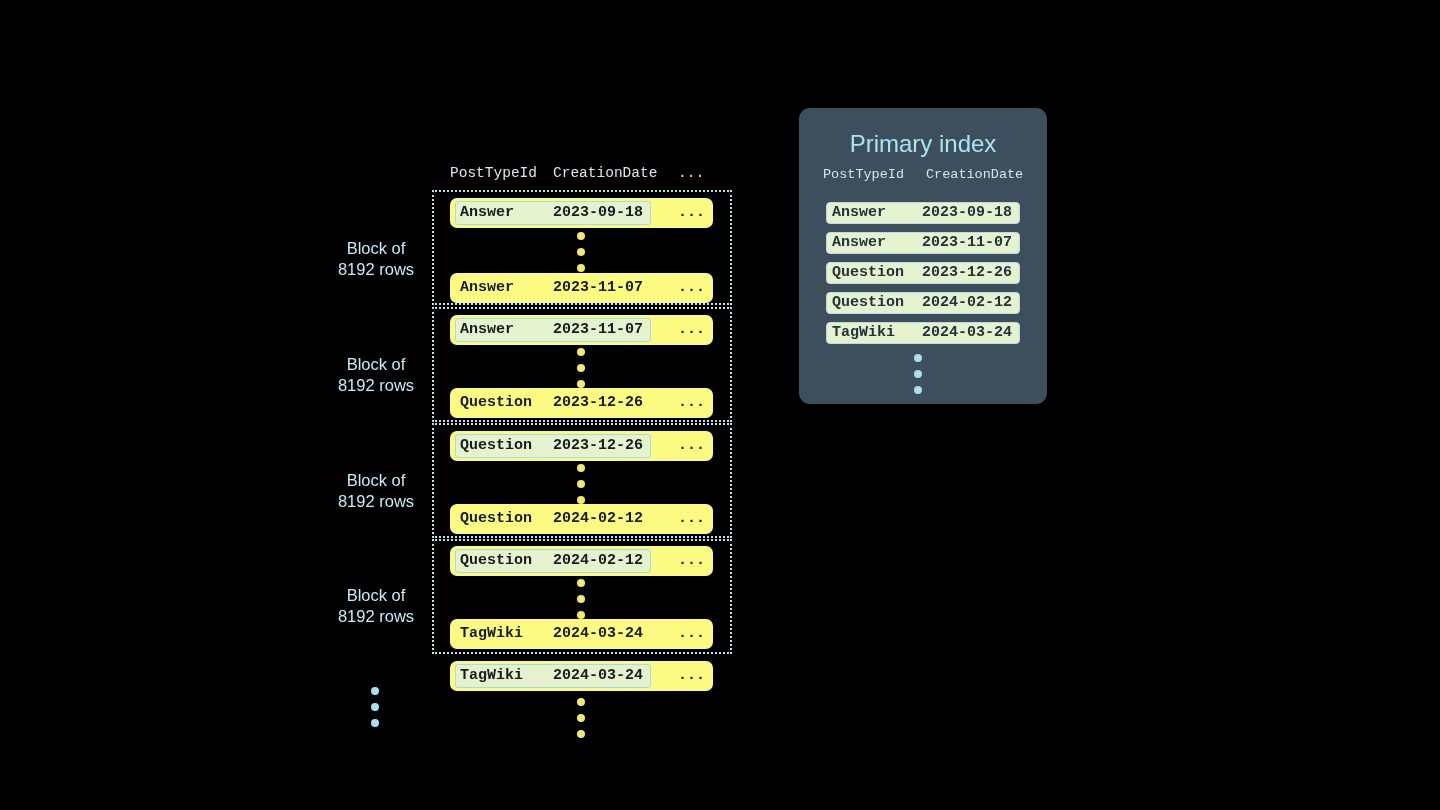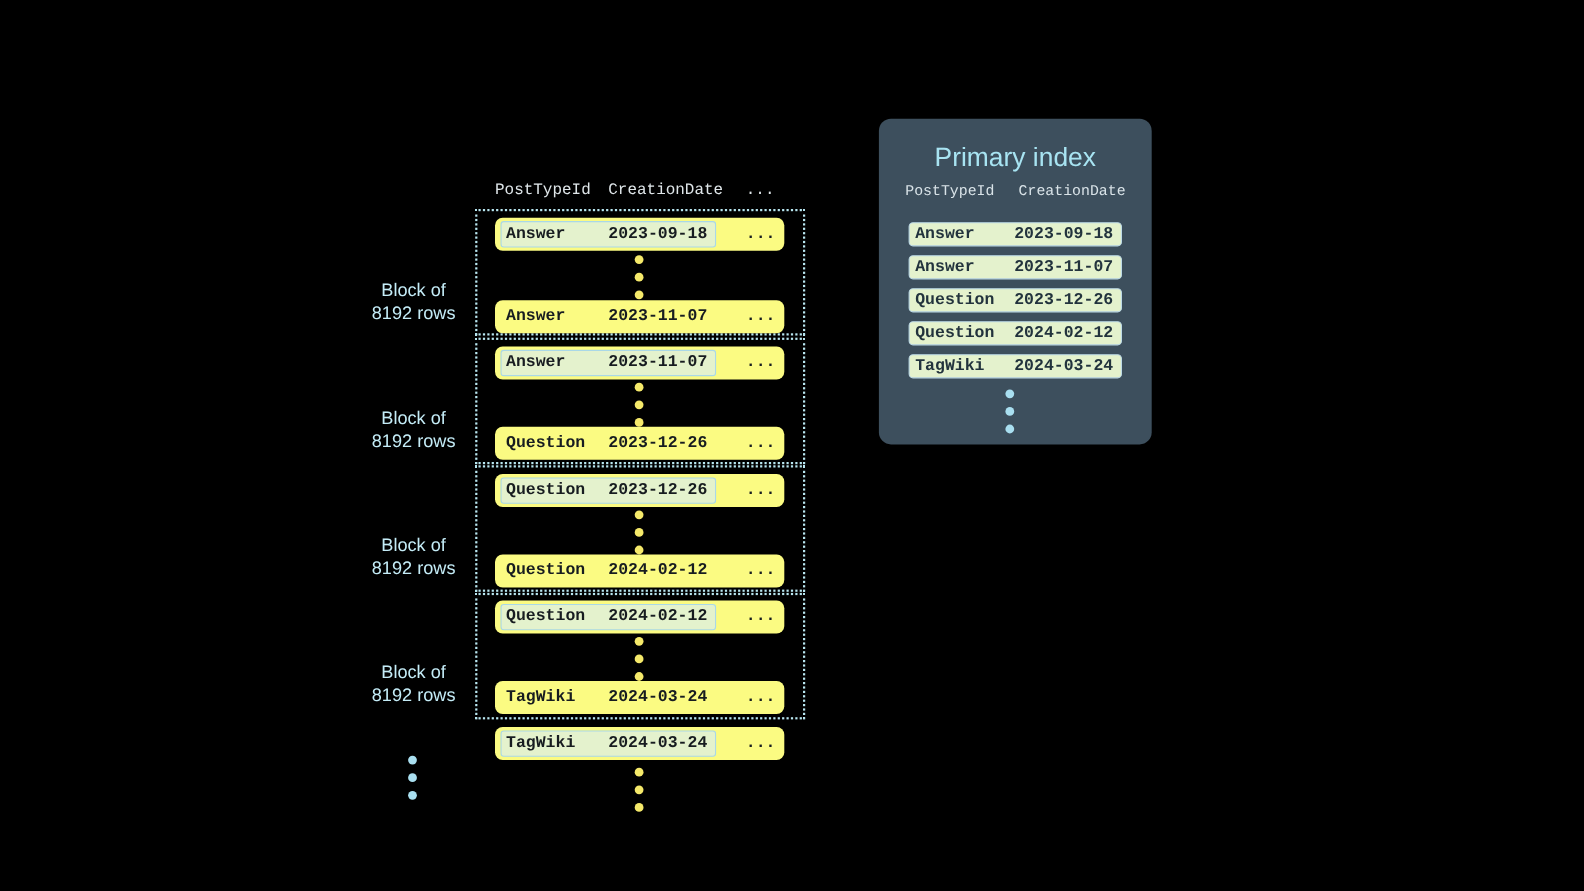--- a/index.html
+++ b/index.html
@@ -28,21 +28,21 @@
 
   
   .block-rect{
     position:absolute;left:432px;width:300px;
     border:2px dotted #b8e6f0;
     box-sizing:border-box;
   }
   .block-label{
     position:absolute;width:140px;text-align:center;
     font-family:"Liberation Sans",sans-serif;
-    font-size:16.5px;line-height:21px;color:#c4ecf7;margin-top:16px;
+    font-size:16.5px;line-height:21px;color:#c4ecf7;
   }
 
   
   .row-chip{
     position:absolute;left:450px;width:263px;height:30px;
     background:#fbfb82;border-radius:7px;
     box-sizing:border-box;
   }
   .row-chip .mark{
     position:absolute;left:5px;top:3px;height:24px;

